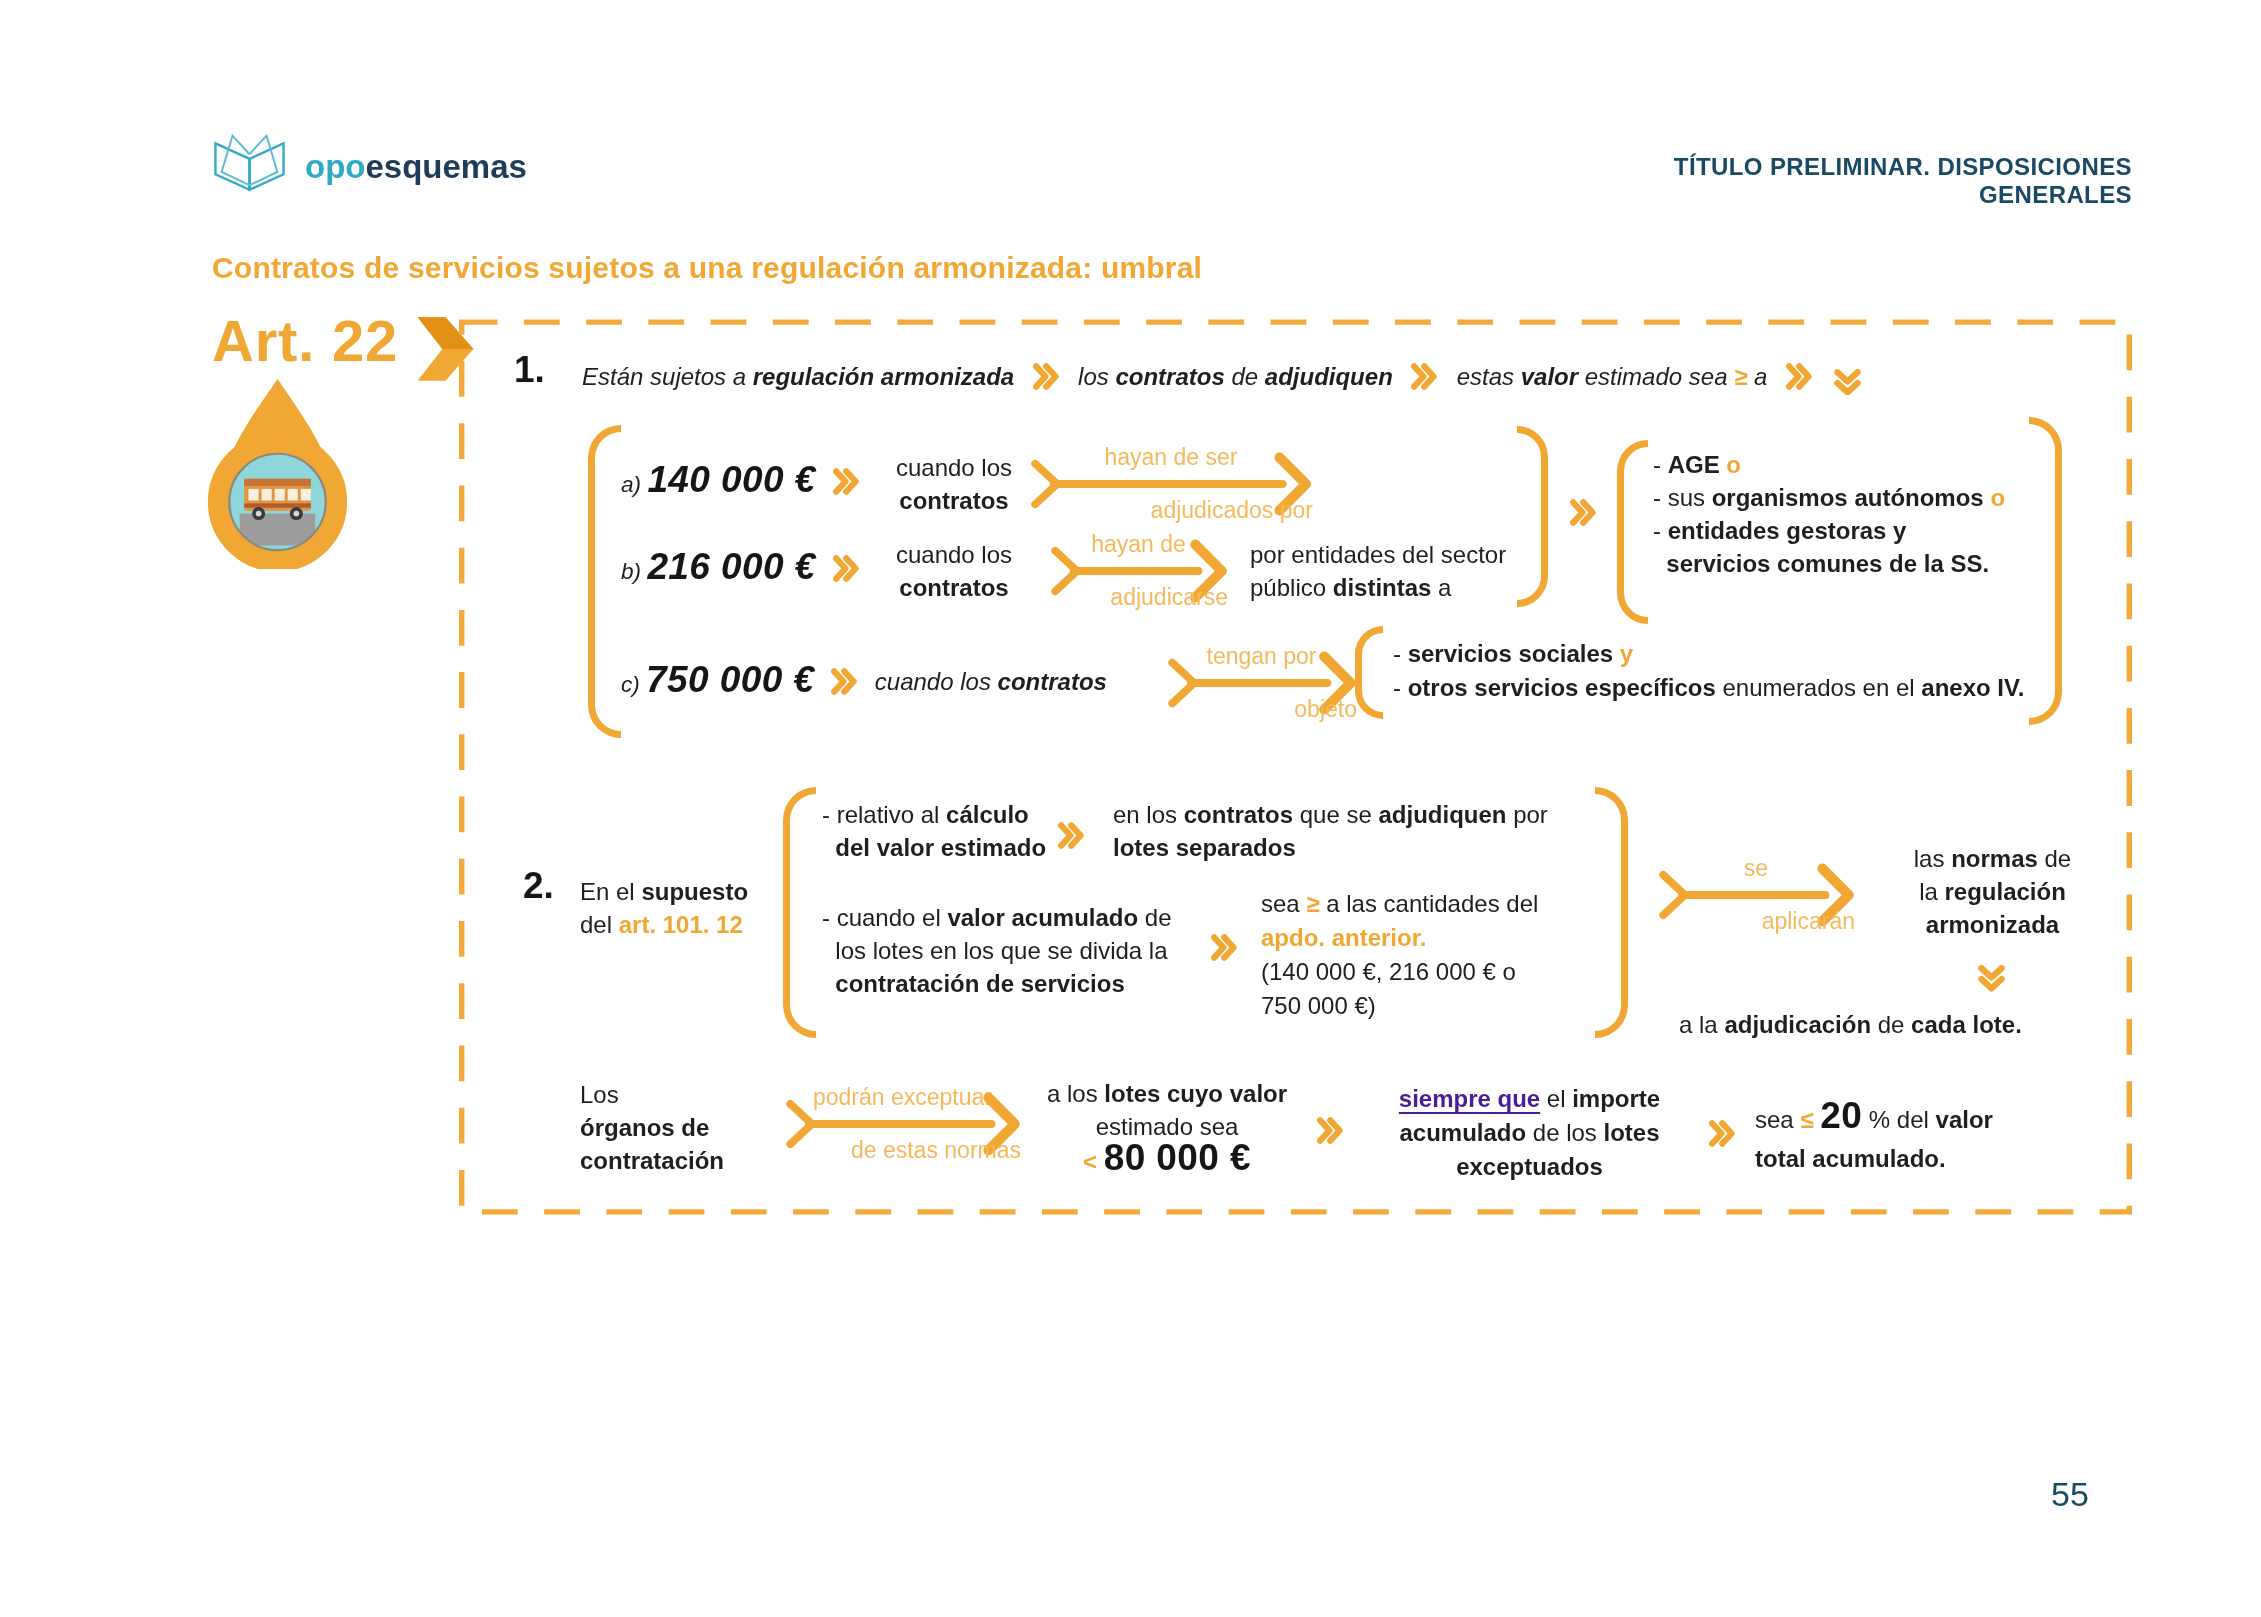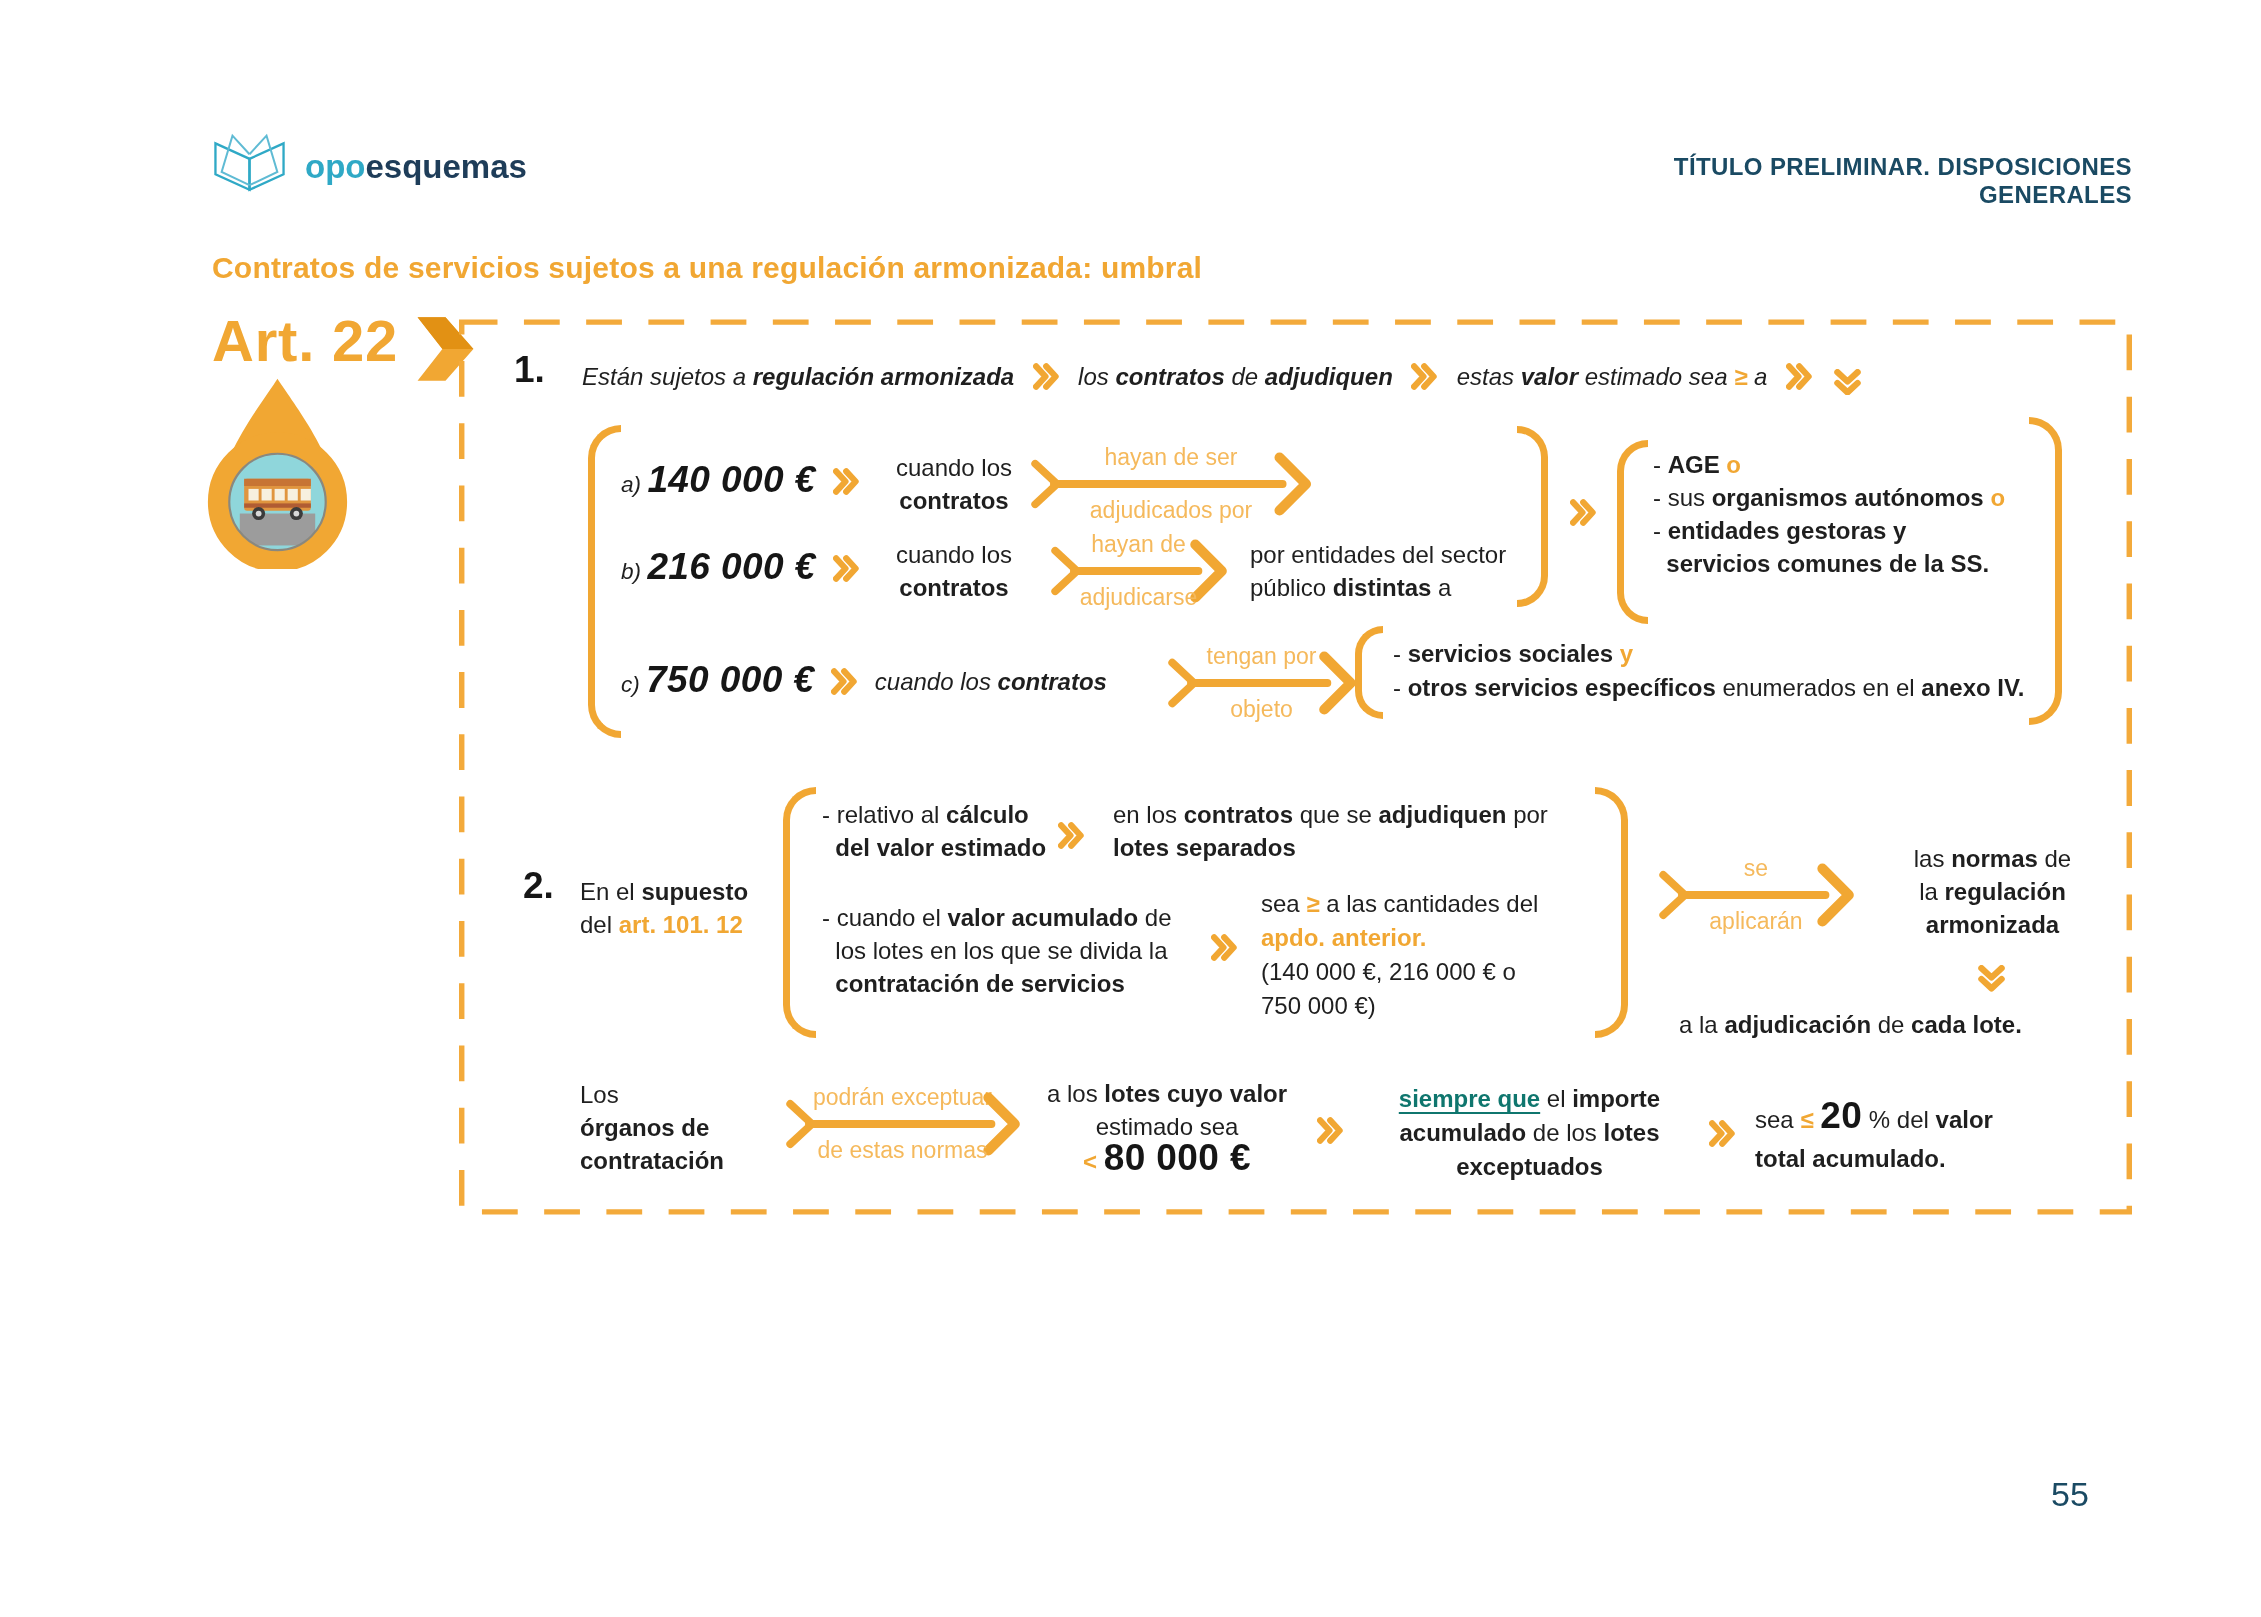--- a/index.html
+++ b/index.html
@@ -6,34 +6,34 @@
   body{
     width:2261px;height:1618px;position:relative;background:#ffffff;
     font-family:"Liberation Sans",sans-serif;color:#1f1f1f;overflow:hidden;
   }
   .abs{position:absolute;}
   .t{font-size:24px;line-height:33px;white-space:nowrap;}
   .ctr{text-align:center;}
   .rt{text-align:right;}
   .seg-b{font-weight:700;}
   .seg-ob{color:#F1A733;font-weight:700;}
-  .seg-obu{color:#0f766e;font-weight:700;text-decoration:underline;text-underline-offset:4.7px;text-decoration-thickness:2.3px;}
+  .seg-obu{color:#4c1d95;font-weight:700;text-decoration:underline;text-underline-offset:4.7px;text-decoration-thickness:2.3px;}
   .seg-sym{color:#F1A733;font-weight:700;}
   .seg-amt{font-weight:700;font-size:37px;letter-spacing:0.4px;color:#161616;}
   .seg-small{font-size:22.6px;}
   .num{font-size:37px;font-weight:700;color:#161616;}
   .bracket{border:7.8px solid #F1A733;box-sizing:border-box;}
   .bl{border-right:none;border-radius:34px 0 0 34px;}
   .br{border-left:none;border-radius:0 34px 34px 0;}
   .flexrow{display:flex;align-items:center;font-style:italic;}
   .flexrow > *{flex-shrink:0;}
   .arrow{position:absolute;}
   .arrow .al{position:absolute;left:0;right:0;text-align:center;font-size:23px;line-height:25px;color:#F5B95C;white-space:nowrap;}
   .arrow .al.top{top:-3.1px;}
-  .arrow .al.bot{bottom:-3.1px;}
+  .arrow .al.bot{bottom:-3.1px;text-align:right;}
   .arrow svg{position:absolute;left:0;top:0;}
   .ic path{stroke:#F1A733;stroke-width:8;fill:none;stroke-linecap:round;stroke-linejoin:round;}
   .as{stroke:#F1A733;fill:none;stroke-linecap:round;stroke-linejoin:round;}
   .hdr-right{font-size:24px;font-weight:700;color:#1A4A63;letter-spacing:0.4px;}
   .logo-opo{color:#2FA9C6;}
   .logo-esq{color:#1E3D59;}
   .pagenum{font-size:34px;color:#1A4A63;}
   .title{font-size:30px;font-weight:600;color:#F1A733;letter-spacing:0.2px;}
   .artnum{font-size:58px;font-weight:700;color:#F1A733;letter-spacing:0.8px;}
 </style>

